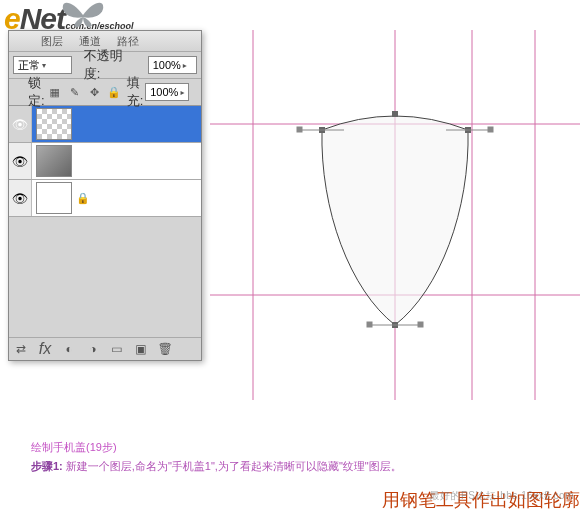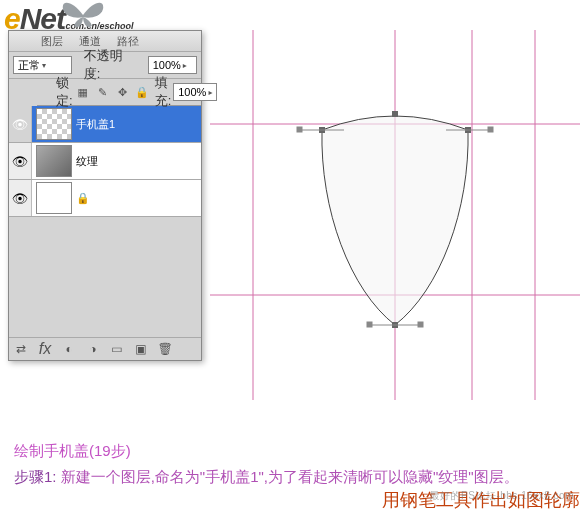--- a/index.html
+++ b/index.html
@@ -72,21 +72,20 @@
   .pct-box { width: 42px; }
   .label { font-size: 13px; color: #333; }
   .panel-row2 {
     height: 22px;
     display: flex;
     align-items: center;
     gap: 2px;
     padding: 2px 19px;
     border-bottom: 1px solid #999;
     background: #d4d4d4;
-    margin-left: 28px;
   }
   .lock-icons { display: flex; gap: 4px; align-items: center; }
   .lock-icons span { width: 14px; height: 14px; display: flex; align-items: center; justify-content: center; font-size: 11px; color: #555; border: 1px solid transparent; }
 
   .layers { background: #d4d4d4; }
   .layer-row {
     display: flex;
     align-items: center;
     height: 36px;
     border-bottom: 1px solid #aaa;
@@ -142,27 +141,27 @@
   .canvas {
     position: absolute;
     left: 210px;
     top: 30px;
     width: 370px;
     height: 370px;
   }
 
   .instructions {
     position: absolute;
-    left: 14px;
+    left: 31px;
     top: 438px;
-    font-size: 15px;
+    font-size: 11px;
     color: #c452c4;
     line-height: 1.7;
   }
-  .instructions .kw { color: #8b3f9e; }
+  .instructions .kw { color: #8b3f9e; font-weight: bold; }
   .instructions .step-text { color: #b050b5; }
   .bottom-right {
     position: absolute;
     right: 0;
     bottom: 2px;
     color: #c2410c;
     font-size: 18px;
   }
   .watermark {
     position: absolute;
@@ -222,29 +221,27 @@
         <span class="arrow">▸</span>
     </div>
   </div>
 
   <div class="layers">
     <div class="layer-row selected">
       <div class="vis-col">
           <span class="eye">👁</span>
         </div>
       <div class="thumb checker"></div>
-      <div class="layer-name">手机盖1</div>
       <div class="lock-cell"></div>
     </div>
     <div class="layer-row">
       <div class="vis-col">
           <span class="eye">👁</span>
         </div>
       <div class="thumb texture"></div>
-      <div class="layer-name">纹理</div>
       <div class="lock-cell"></div>
     </div>
     <div class="layer-row">
       <div class="vis-col">
           <span class="eye">👁</span>
         </div>
       <div class="thumb white"></div>
       <div class="lock-cell">🔒</div>
     </div>
     <div class="empty-area"></div>

